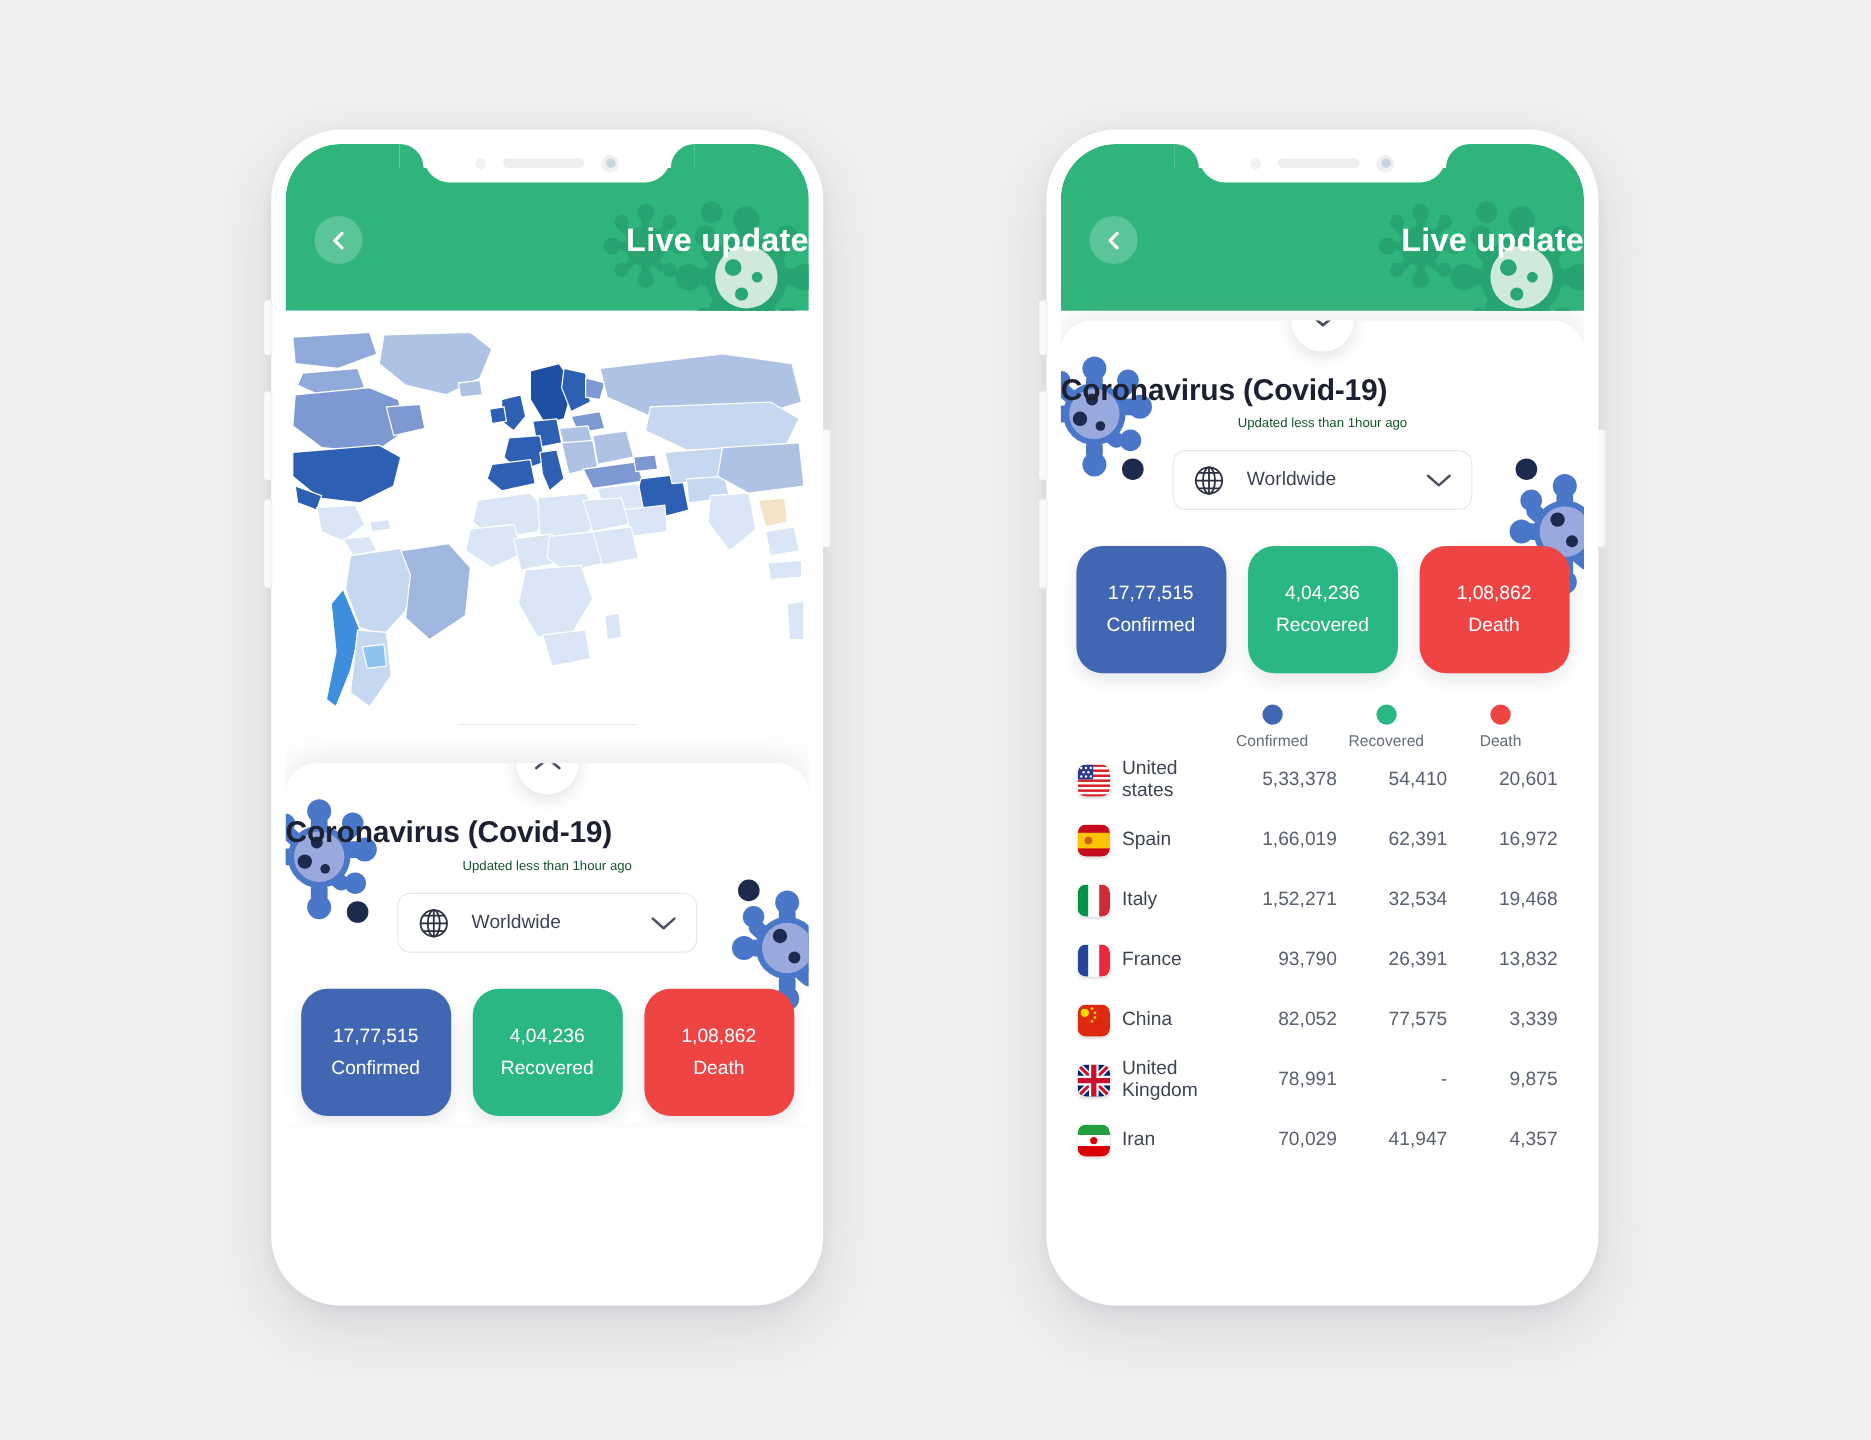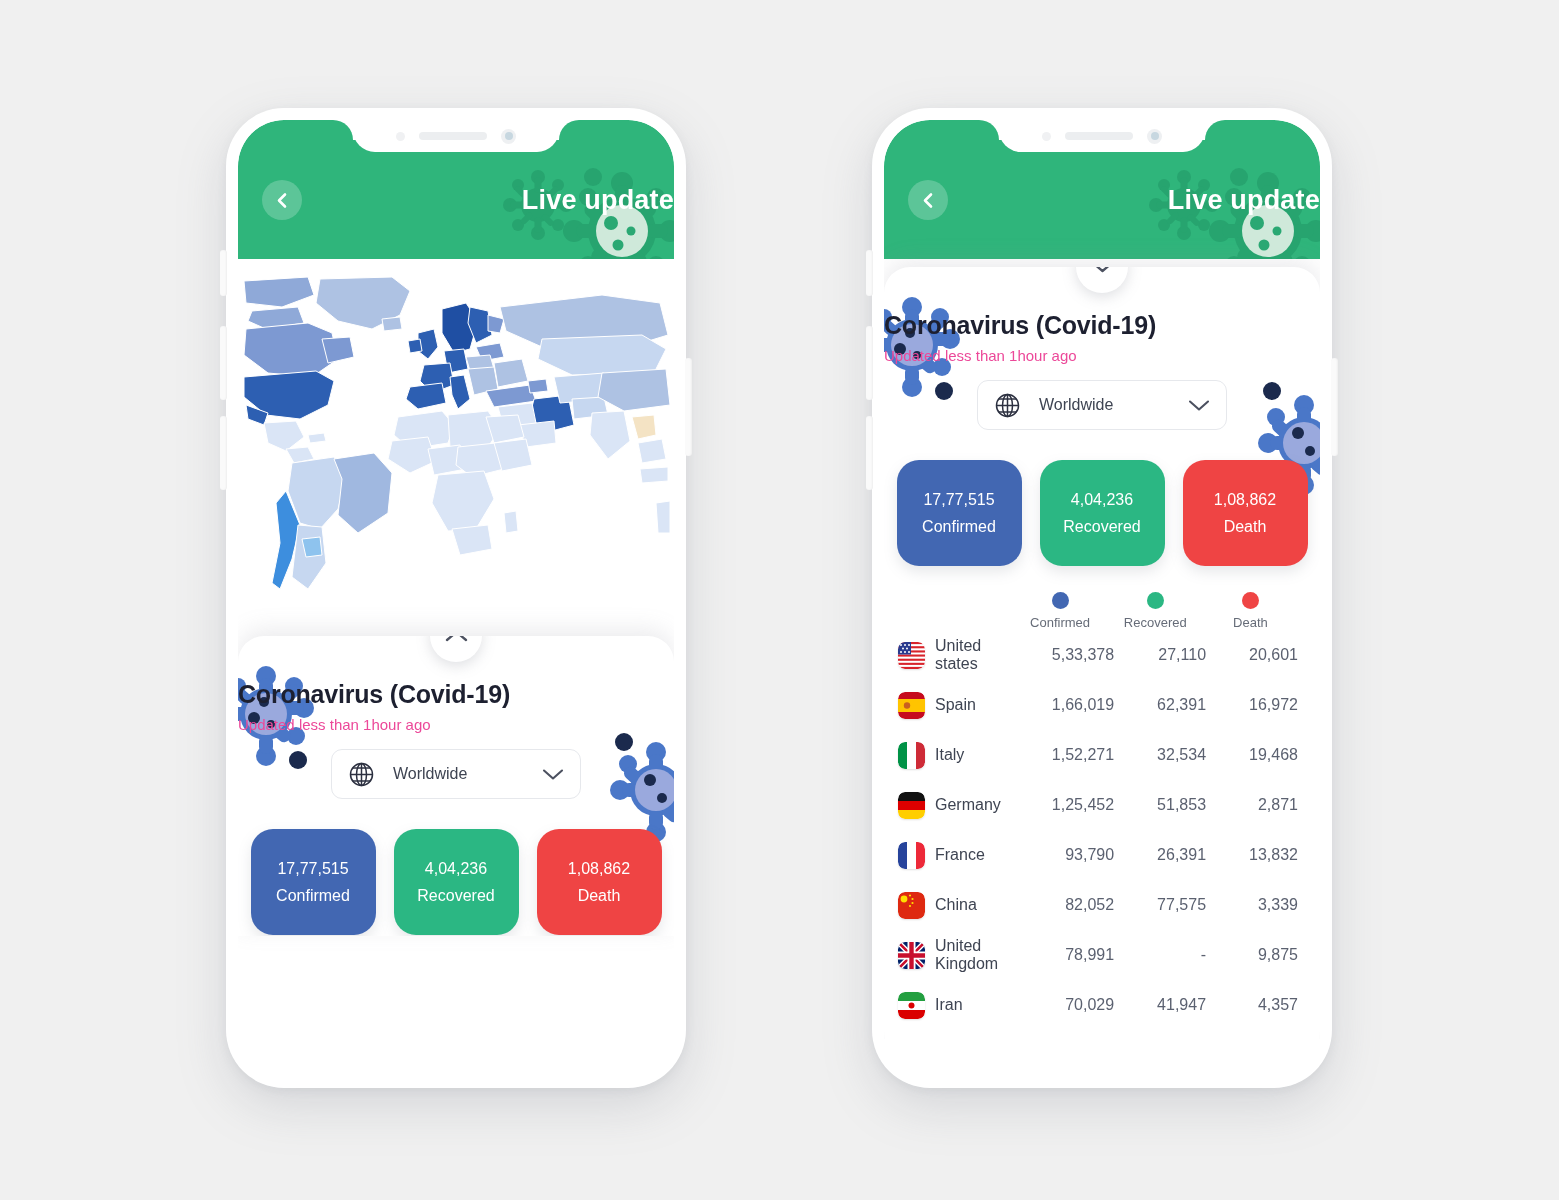--- a/index.html
+++ b/index.html
@@ -111,22 +111,22 @@
   .sheet-v-left{ position:absolute; left:-12px; top:28px; z-index:1; }
   .sheet-v-right{ position:absolute; right:-22px; top:88px; z-index:1; }
   .sheet-v-right2{ position:absolute; right:-24px; top:100px; z-index:1; }
 
   .sheet-title{
     position:relative; z-index:3; 
     font-size:25px; font-weight:bold; color:#1d2030;
     margin-top:44px; letter-spacing:-.2px;
   }
   .sheet-sub{
-    position:relative; z-index:3; text-align:left;
-    font-size:15px; color:#ec4899; margin-top:7px;
+    position:relative; z-index:3; text-align:center;
+    font-size:11px; color:#14532d; margin-top:7px;
   }
   .select{
     position:relative; z-index:3;
     margin:16px auto 0; width:250px; height:50px;
     border:1.3px solid #e6e8ec; border-radius:11px;
     background:#fff;
     display:flex; align-items:center; padding:0 16px; cursor:pointer;
   }
   .select .globe{ flex:none; }
   .select .sel-val{ flex:1; text-align:left; margin-left:18px; font-size:16px; color:#3e4452; }
@@ -634,21 +634,21 @@
                       <circle cx="9" cy="6.5" r="1"></circle>
                       <circle cx="3" cy="10" r="1"></circle>
                       <circle cx="7" cy="10" r="1"></circle>
                       <circle cx="11" cy="10" r="1"></circle>
                     </g>
                   </g>
                 </svg>
                 <span>United states</span>
               </div>
               <div class="val">5,33,378</div>
-              <div class="val">27,110</div>
+              <div class="val">54,410</div>
               <div class="val">20,601</div>
             </div>
             <div class="row">
               <div class="c-name">
                 <svg class="flag" viewBox="0 0 27 27">
                   <defs>
                     <clipPath id="cp-flag-es">
                       <rect width="27" height="27" rx="7"></rect>
                     </clipPath>
                   </defs>
@@ -676,40 +676,20 @@
                     <rect width="9" height="27" fill="#009246"></rect>
                     <rect x="9" width="9" height="27" fill="#fff"></rect>
                     <rect x="18" width="9" height="27" fill="#ce2b37"></rect>
                   </g>
                 </svg>
                 <span>Italy</span>
               </div>
               <div class="val">1,52,271</div>
               <div class="val">32,534</div>
               <div class="val">19,468</div>
-            </div>
-            <div class="row">
-              <div class="c-name">
-                <svg class="flag" viewBox="0 0 27 27">
-                  <defs>
-                    <clipPath id="cp-flag-de">
-                      <rect width="27" height="27" rx="7"></rect>
-                    </clipPath>
-                  </defs>
-                  <g clip-path="url(#cp-flag-de)">
-                    <rect width="27" height="9" fill="#111"></rect>
-                    <rect y="9" width="27" height="9" fill="#dd0000"></rect>
-                    <rect y="18" width="27" height="9" fill="#ffce00"></rect>
-                  </g>
-                </svg>
-                <span>Germany</span>
-              </div>
-              <div class="val">1,25,452</div>
-              <div class="val">51,853</div>
-              <div class="val">2,871</div>
             </div>
             <div class="row">
               <div class="c-name">
                 <svg class="flag" viewBox="0 0 27 27">
                   <defs>
                     <clipPath id="cp-flag-fr">
                       <rect width="27" height="27" rx="7"></rect>
                     </clipPath>
                   </defs>
                   <g clip-path="url(#cp-flag-fr)">

